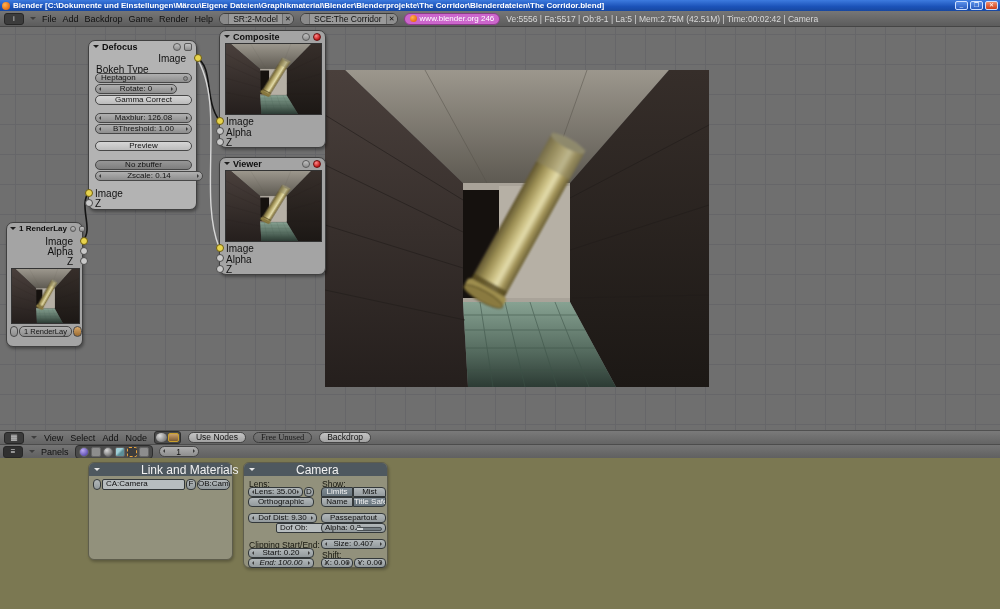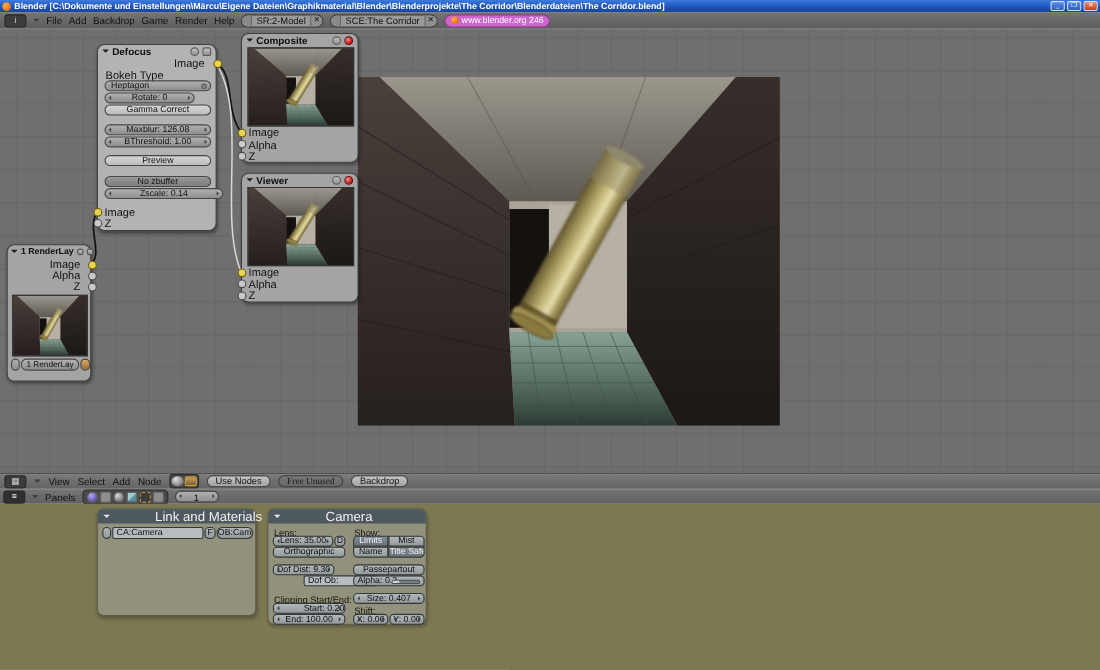--- a/index.html
+++ b/index.html
@@ -152,20 +152,21 @@
   </span>
   <span class="idgroup">
     <span class="dot"></span>
     <span class="val">SCE:The Corridor</span>
     <span class="x">✕</span>
   </span>
   <span id="badge">
     <span class="blogo"></span>
     <span>www.blender.org 246</span>
   </span>
+  <span id="stats">Ve:5556 | Fa:5517 | Ob:8-1 | La:5  | Mem:2.75M (42.51M)  | Time:00:02:42 | Camera</span>
 </div>
 
 <div id="nodeeditor">
 
   <div id="backdrop" class="corridor-slot">
   <svg viewBox="0 0 384 317" preserveAspectRatio="none">
     <defs>
       <linearGradient id="ceilG" x1="0" y1="0" x2="0" y2="1">
         <stop offset="0" stop-color="#9c978d"></stop>
             <stop offset="1" stop-color="#5e5a52"></stop>
@@ -579,25 +580,25 @@
 
   <div class="panel" style="left:243px;top:4px;width:145px;height:106px;">
     <div class="phead">
       <span class="tri"></span>
       <span class="ptitle">Camera</span>
     </div>
     <span class="plabel" style="left:5px;top:16px;">Lens:</span>
     <span class="pw arr" style="left:4px;top:24px;width:55px;">Lens: 35.00</span>
     <span class="pw" style="left:60px;top:24px;width:10px;">D</span>
     <span class="pw" style="left:4px;top:34px;width:66px;">Orthographic</span>
-    <span class="pw arr" style="left:4px;top:50px;width:56px;">Dof Dist: 9.30</span>
+    <span class="pw arr" style="left:4px;top:50px;width:69px;">Dof Dist: 9.30</span>
     <span class="pw fld" style="left:4px;top:60px;width:66px;margin-left:28px;">Dof Ob:</span>
     <span class="plabel" style="left:5px;top:77px;">Clipping Start/End:</span>
-    <span class="pw arr" style="left:4px;top:85px;width:66px;text-align:right;">Start: 0.20</span>
-    <span class="pw arr" style="left:4px;top:95px;width:66px;">End: 100.00</span>
+    <span class="pw arr" style="left:4px;top:85px;width:66px;">Start: 0.20</span>
+    <span class="pw arr" style="left:4px;top:95px;width:66px;font-style:italic;">End: 100.00</span>
 
     <span class="plabel" style="left:78px;top:16px;">Show:</span>
     <span class="pw on" style="left:77px;top:24px;width:32px;border-radius:4px 0 0 0;">Limits</span>
     <span class="pw" style="left:109px;top:24px;width:33px;border-radius:0 4px 0 0;">Mist</span>
     <span class="pw" style="left:77px;top:34px;width:32px;border-radius:0 0 0 4px;">Name</span>
     <span class="pw on" style="left:109px;top:34px;width:33px;border-radius:0 0 4px 0;">Title Safe</span>
     <span class="pw" style="left:77px;top:50px;width:65px;">Passepartout</span>
     <span class="pw" style="left:77px;top:60px;width:65px;text-align:left;padding-left:3px;"><span>Alpha: 0.2</span><span class="atrack">
           <i></i>
         </span></span>

